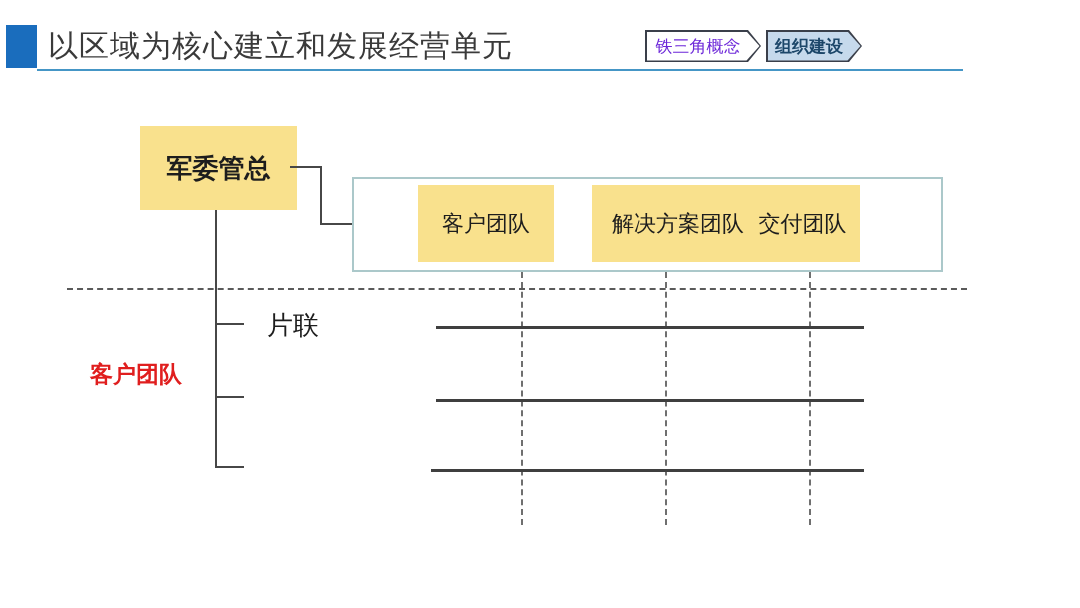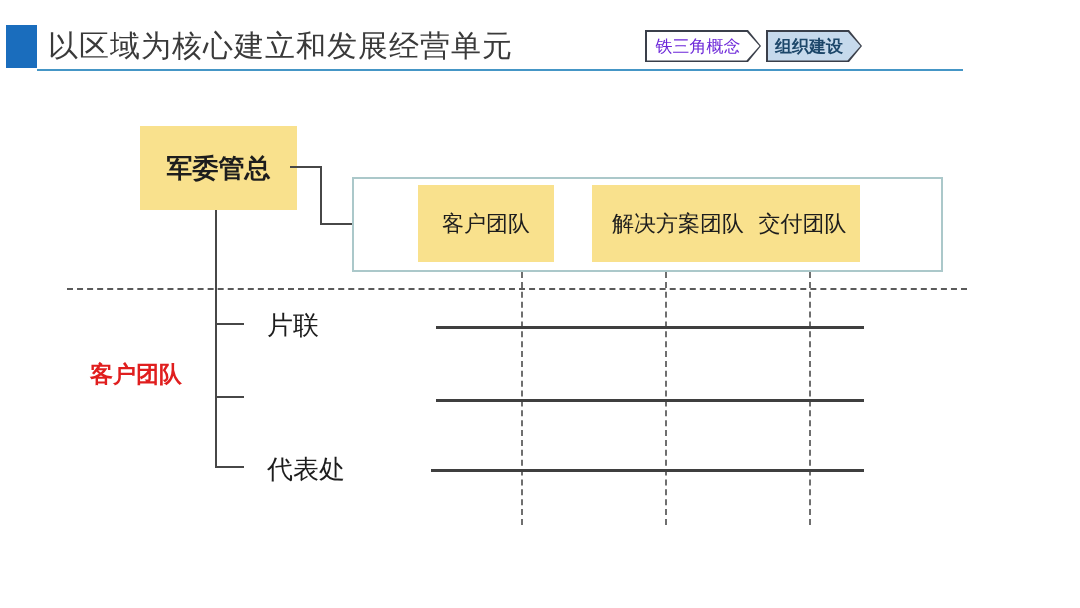--- a/index.html
+++ b/index.html
@@ -96,19 +96,18 @@
   <div class="vdash vdash3"></div>
 
   <div class="line trunk"></div>
   <div class="line tick tick1"></div>
   <div class="line tick tick2"></div>
   <div class="line tick tick3"></div>
 
   <div class="warzone-label">客户团队</div>
 
   <div class="row-label row-label1">片联</div>
-  <div class="row-label row-label3">代表处</div>
 
   <div class="line row-line row-line1"></div>
   <div class="line row-line row-line2"></div>
   <div class="line row-line row-line3"></div>
 
 </div>
 
 </body></html>

